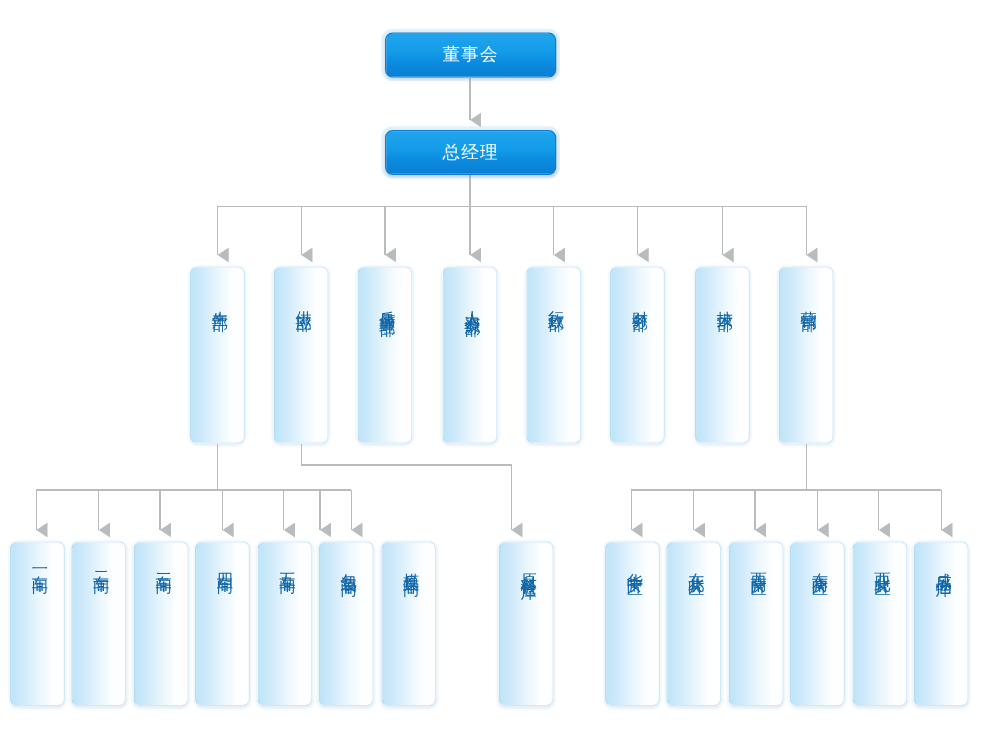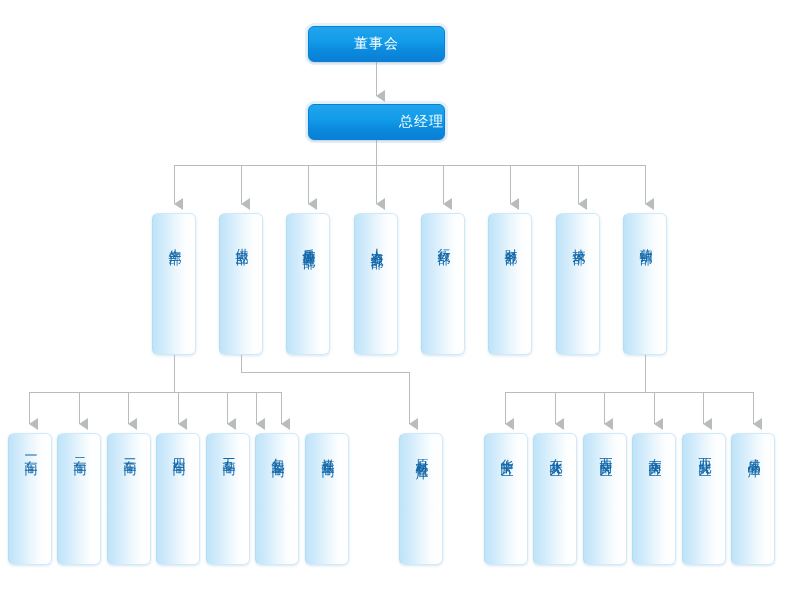--- a/index.html
+++ b/index.html
@@ -3,21 +3,21 @@
 <meta charset="utf-8">
 <title>组织结构图</title>
 <style>
   html,body{margin:0;padding:0;}
   body{
     width:786px;height:592px;
     background:#ffffff;
     font-family:"DejaVu Sans","Liberation Sans",sans-serif;
     overflow:hidden;
   }
-  #chart{position:relative;width:786px;height:592px;font-family:Liberation Serif, serif;}
+  #chart{position:relative;width:786px;height:592px;}
 
   
   #wires{position:absolute;left:0;top:0;width:786px;height:592px;pointer-events:none;}
 
   
   .node{
     position:absolute;
     box-sizing:border-box;
     border-radius:6px;
     display:flex;
@@ -105,21 +105,21 @@
       <line x1="654" y1="392" x2="654" y2="424" marker-end="url(#arw)"></line>
       <line x1="703" y1="392" x2="703" y2="424" marker-end="url(#arw)"></line>
       <line x1="753" y1="392" x2="753" y2="424" marker-end="url(#arw)"></line>
     </g>
   </svg>
 
   <div class="node primary" style="left:308px;top:26px;width:137px;height:36px;">
     <span class="label">董事会</span>
   </div>
 
-  <div class="node primary" style="left:308px;top:104px;width:137px;height:36px;justify-content:flex-end;">
+  <div class="node primary" style="left:308px;top:104px;width:137px;height:36px;">
     <span class="label">总经理</span>
   </div>
 
   <div class="node pale dept" style="left:152px;top:213px;width:44px;height:142px;">
     <span class="label">生产部</span>
   </div>
   <div class="node pale dept" style="left:219px;top:213px;width:44px;height:142px;">
     <span class="label">供应部</span>
   </div>
   <div class="node pale dept" style="left:286px;top:213px;width:44px;height:142px;">

